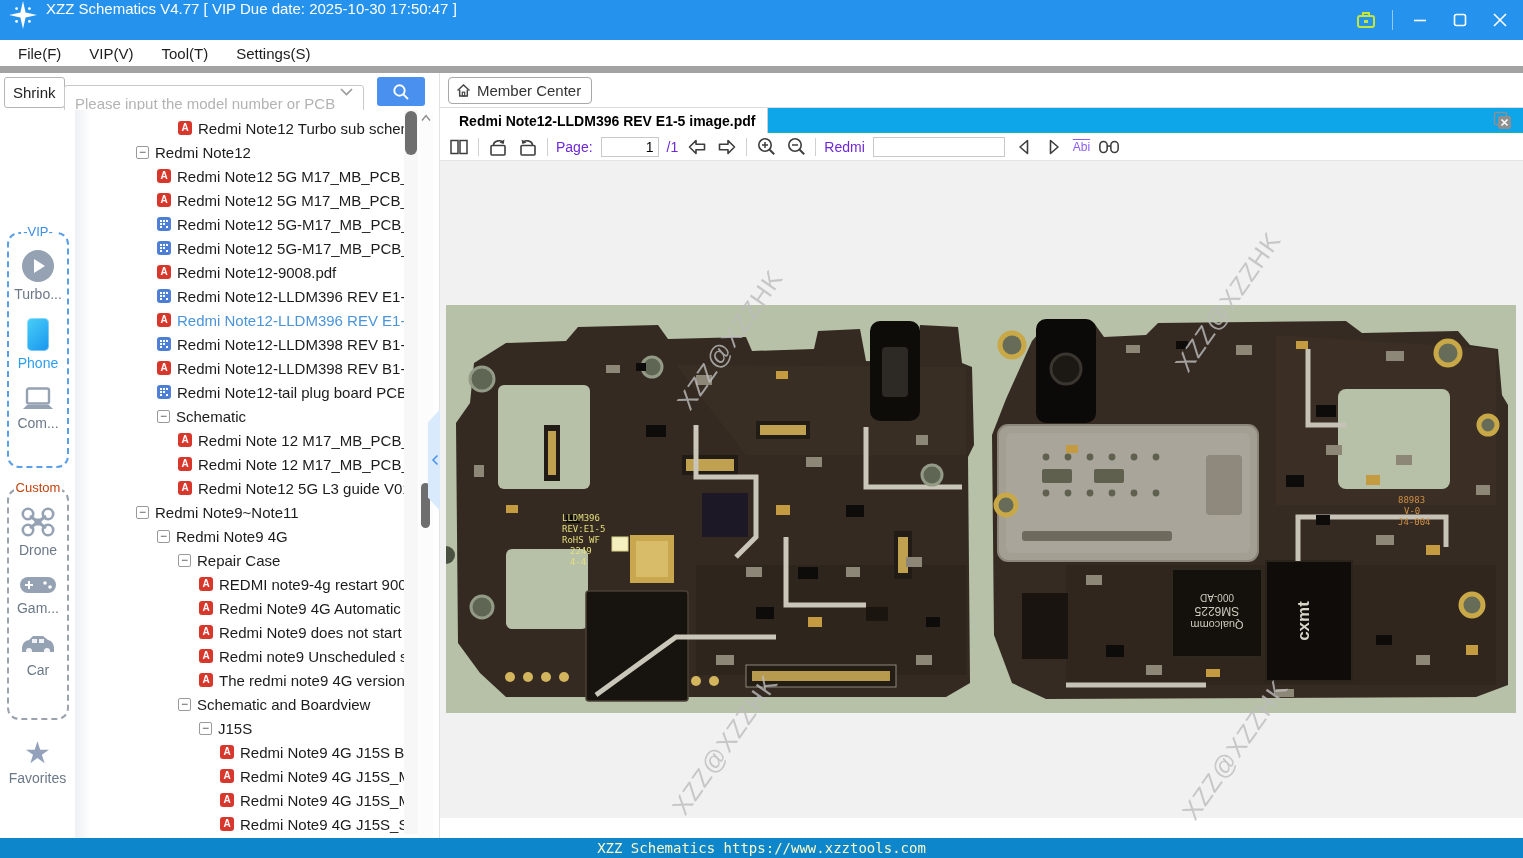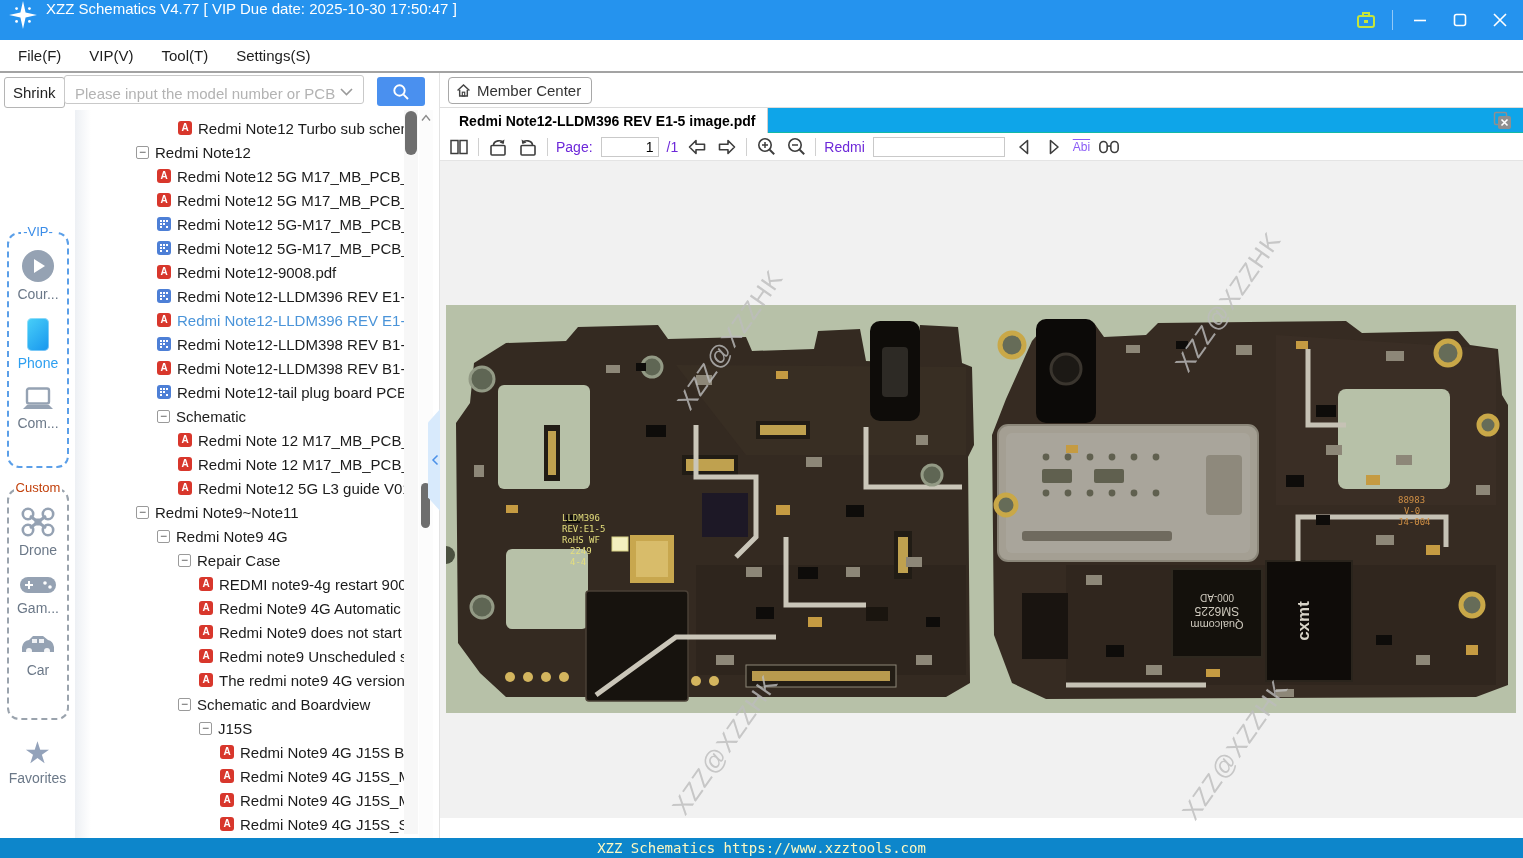--- a/index.html
+++ b/index.html
@@ -7,28 +7,28 @@
        font-family:"Liberation Sans",sans-serif;-webkit-font-smoothing:antialiased;}
   .abs{position:absolute;}
   
   .titlebar{left:0;top:0;width:1523px;height:40px;background:#2593ee;display:flex;}
   .app-logo{width:30px;height:30px;margin-left:8px;}
   .title-text{color:#fff;font-size:15px;margin-left:8px;}
   .win-ctrls{position:absolute;right:10px;top:0;height:40px;display:flex;align-items:center;gap:14px;}
   .win-sep{width:1px;height:20px;background:rgba(255,255,255,.5);}
   .win-btn{width:26px;height:26px;display:flex;align-items:center;justify-content:center;cursor:pointer;}
   
-  .menubar{left:0;top:40px;width:1523px;height:33px;background:#fff;border-bottom:2px solid #a3a3a3;
+  .menubar{left:0;top:40px;width:1523px;height:33px;background:#fff;border-bottom:7px solid #a3a3a3;
            display:flex;align-items:center;gap:28px;padding-left:18px;box-sizing:border-box;}
   .menu-item{font-size:15px;color:#1d1d1d;cursor:pointer;}
   
   .search-row{left:0;top:74px;width:439px;height:36px;background:#fff;}
   .shrink-btn{position:absolute;left:4px;top:3px;height:29px;padding:0 8px;border:1px solid #b5b5b5;border-radius:3px;
               background:#fff;font-size:15px;color:#222;display:flex;align-items:center;}
-  .model-input{position:absolute;left:64px;top:1px;width:300px;height:29px;border:1px solid #c9c9c9;border-radius:3px;
+  .model-input{position:absolute;left:64px;top:11px;width:300px;height:29px;border:1px solid #c9c9c9;border-radius:3px;
                box-sizing:border-box;font-size:15px;color:#444;padding:8px 26px 0 10px;outline:none;
                font-family:"Liberation Sans",sans-serif;}
   .model-input::placeholder{color:#b3b3b3;}
   .input-chevron{position:absolute;left:340px;top:14px;}
   .search-btn{position:absolute;left:377px;top:3px;width:48px;height:29px;background:#4a90ef;border-radius:3px;
               display:flex;align-items:center;justify-content:center;cursor:pointer;}
   .v-divider{left:439px;top:73px;width:1px;height:765px;background:#e2e2e2;}
   
   .vip-rail{left:0;top:110px;width:76px;height:728px;background:#fff;}
   .rail-box{position:absolute;left:7px;width:58px;border-radius:12px;display:flex;flex-direction:column;
@@ -155,21 +155,21 @@
 </div>
 <div class="abs v-divider"></div>
 
 <div class="abs vip-rail">
   <div class="rail-box vip-box">
     <span class="box-legend">-VIP-</span>
     <div class="rail-item">
       <div class="play-circle">
           <div class="play-tri"></div>
         </div>
-      <span class="rail-label">Cour...</span>
+      <span class="rail-label">Turbo...</span>
     </div>
     <div class="rail-item">
       <div class="phone-shape"></div>
       <span class="rail-label blue">Phone</span>
     </div>
     <div class="rail-item">
       <svg width="34" height="24" viewBox="0 0 34 24">
         <rect x="6" y="1.5" width="22" height="15" rx="2" fill="none" stroke="#95a2b3" stroke-width="2.4"></rect>
         <path d="M2,22 H32 L28,18 H6 Z" fill="#95a2b3"></path>
         </svg>

